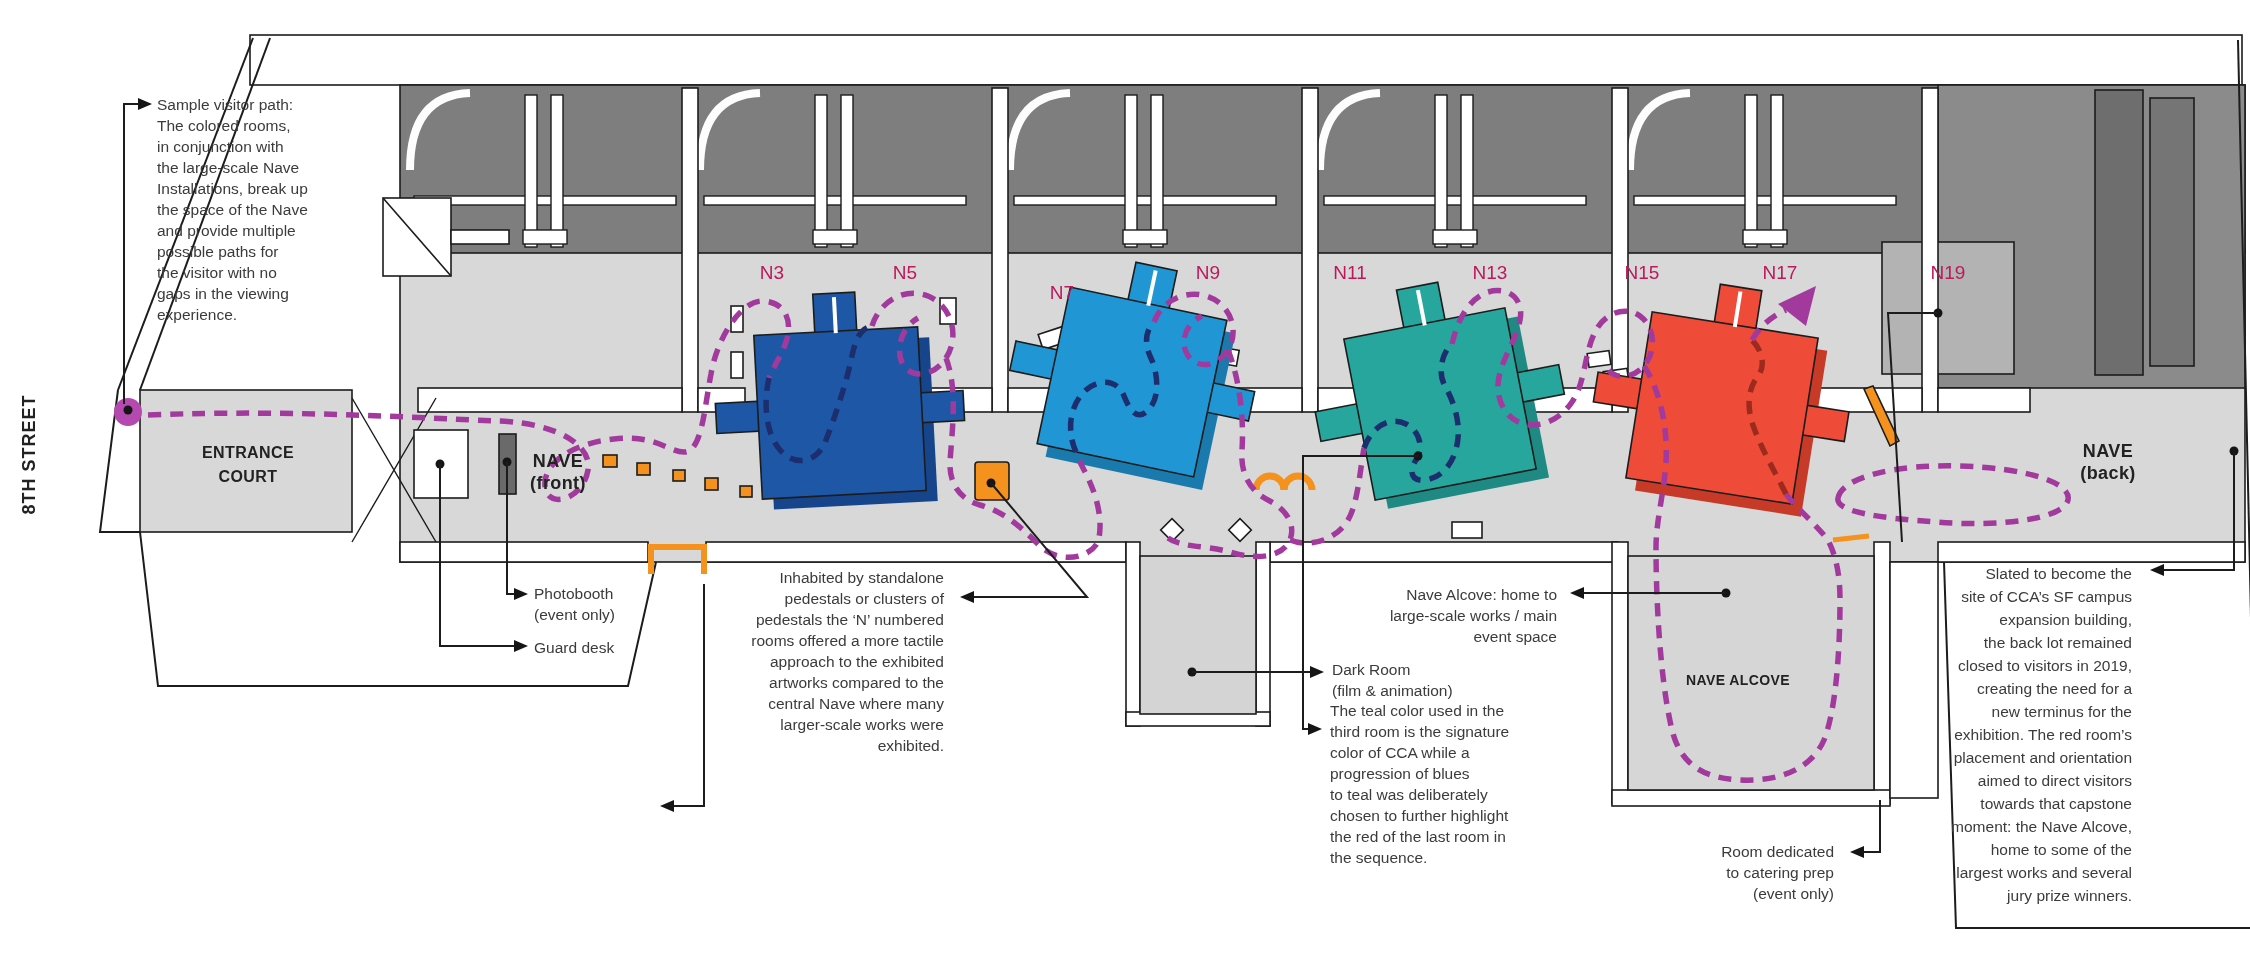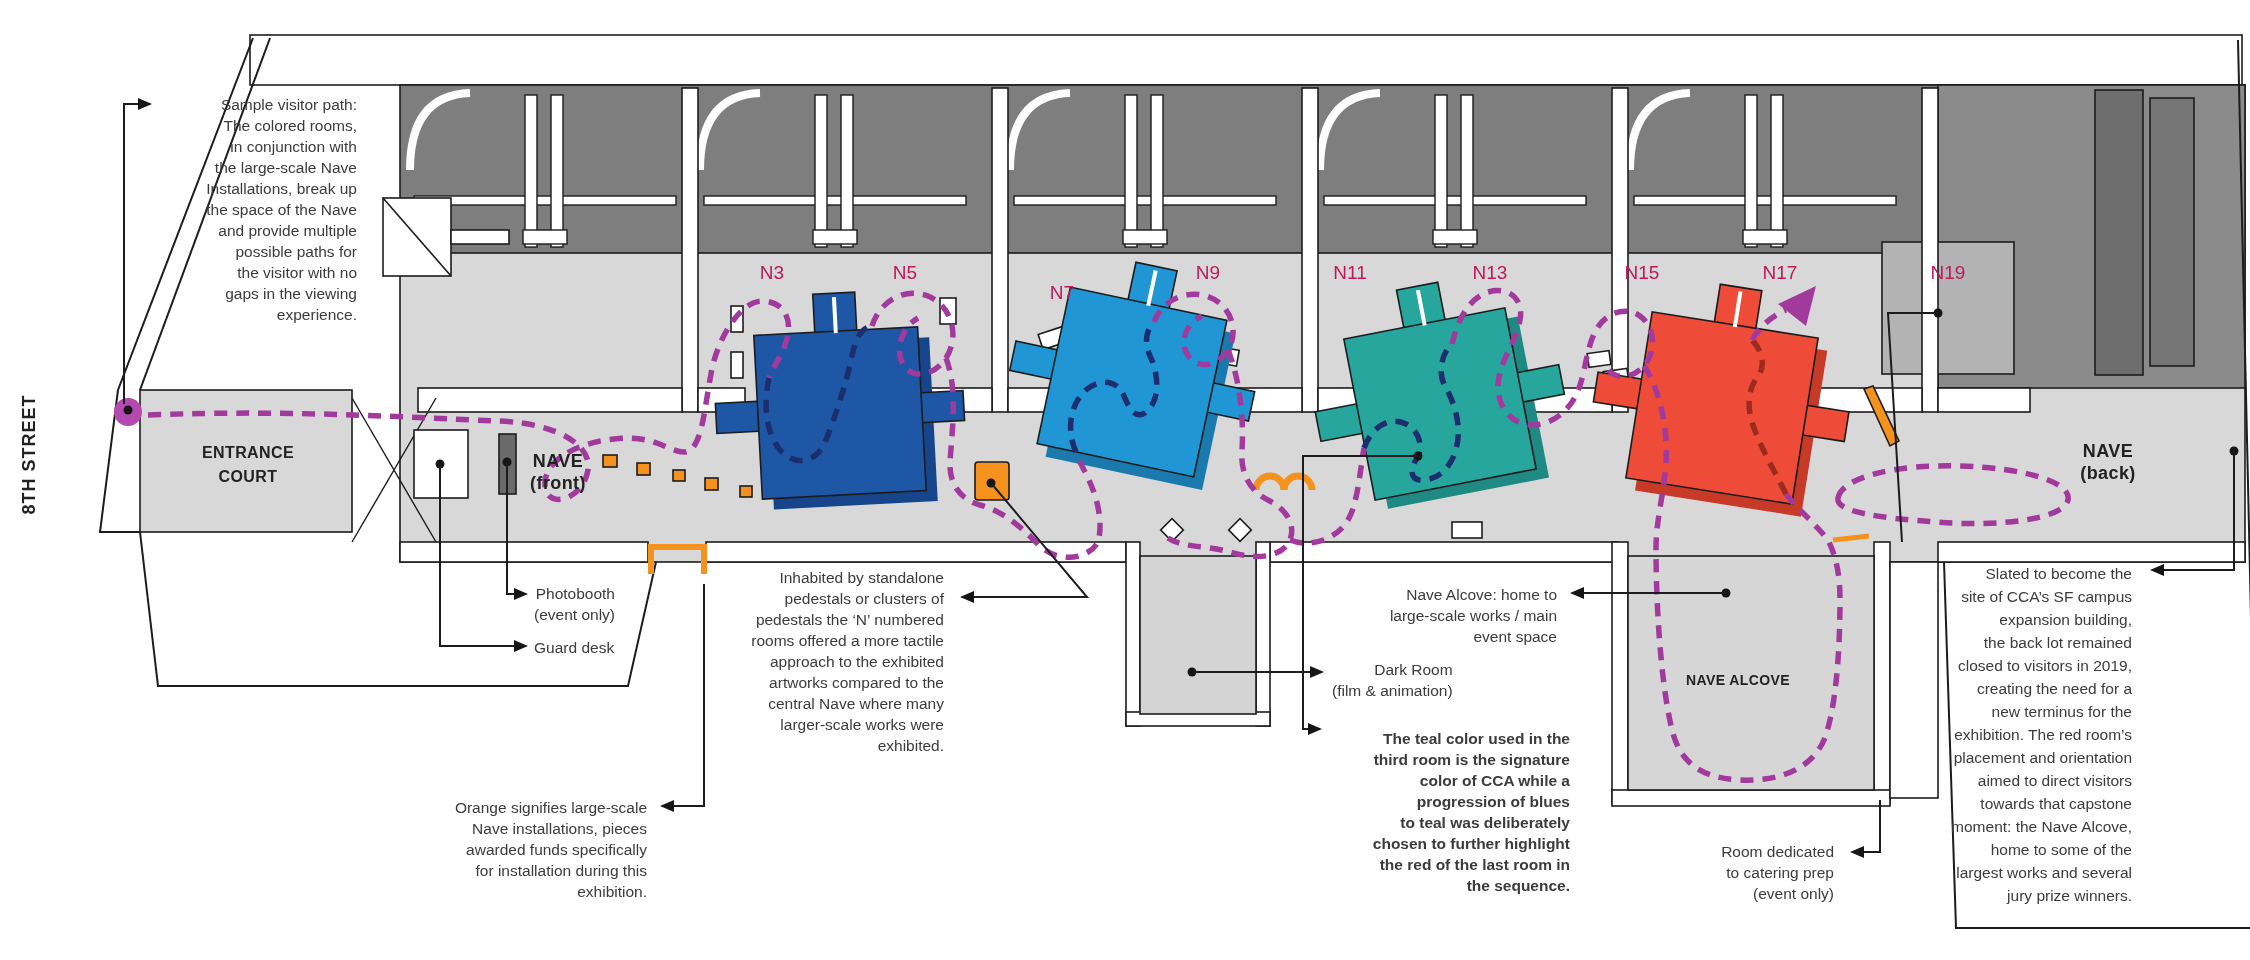--- a/index.html
+++ b/index.html
@@ -1,31 +1,31 @@
 <!DOCTYPE html>
 <html style="--c-path: #A23A9E; --c-path_on_blue: #1D2E6E; --c-path_on_red: #9C2B1E; --c-navy: #1D57A5; --c-navy_dark: #16458B; --c-blue: #2196D4; --c-blue_dark: #1A7AAE; --c-teal: #27A69E; --c-teal_dark: #1E8A83; --c-red: #EE4C38; --c-red_dark: #C73A28; --c-orange: #F5921E; --c-magenta_dot: #B44AB0; --c-dark_gray: #7E7E7E; --c-mid_gray: #8B8B8B; --c-n19_gray: #B3B3B3; --c-light_gray: #D8D8D8; --c-line: #1C1C1C;"><head>
 <meta charset="utf-8">
 <style>
   html,body{margin:0;padding:0;background:#fff;}
   #canvas{position:relative;width:2250px;height:960px;background:#ffffff;
           font-family:"Liberation Sans",sans-serif;overflow:hidden;color:#3a3a3a;}
   #plan{position:absolute;left:0;top:0;}
-  .ann{position:absolute;font-size:15.5px;line-height:21px;color:#3b3b3b;text-align:right;}
+  .ann{position:absolute;font-size:15.5px;line-height:21px;color:#3b3b3b;}
   .ra{text-align:right;}
   .tl{white-space:nowrap;}
   .arealabel{position:absolute;font-weight:600;color:#222;letter-spacing:.4px;text-align:center;}
   .rlabel{position:absolute;font-size:19px;color:#be185d;text-align:center;width:56px;margin-left:-28px;}
   #ann-sample{left:157px;top:94px;width:200px;}
   #ann-photobooth{left:534px;top:583px;}
   #ann-guard{left:534px;top:637px;}
   #ann-orange{left:421px;top:797px;width:226px;}
   #ann-inhabited{left:710px;top:567px;width:234px;}
   #ann-navealcove{left:1353px;top:584px;width:204px;}
   #ann-darkroom{left:1332px;top:659px;}
-  #ann-teal{left:1330px;top:728px;width:240px;font-weight:bold;}
+  #ann-teal{left:1330px;top:700px;width:240px;}
   #ann-catering{left:1690px;top:841px;width:144px;}
   #ann-slated{left:1908px;top:562px;width:224px;line-height:23px;}
   #lbl-court{left:163px;top:441px;width:170px;font-size:16px;line-height:24px;}
   #lbl-navefront{left:518px;top:450px;width:80px;font-size:18px;line-height:22px;}
   #lbl-naveback{left:2058px;top:440px;width:100px;font-size:18px;line-height:22px;}
   #lbl-alcove{left:1653px;top:672px;width:170px;font-size:14px;}
   #lbl-street{left:-36px;top:444px;width:130px;font-size:18px;transform:rotate(-90deg);letter-spacing:1px;}
   
   .lg{fill:var(--c-light_gray);}
   .dg{fill:var(--c-dark_gray);}
@@ -293,27 +293,20 @@
       <div class="tl">gaps in the viewing</div>
       <div class="tl">experience.</div>
     </div>
 <div class="ann" id="ann-photobooth">
       <div class="tl">Photobooth</div>
       <div class="tl">(event only)</div>
     </div>
 <div class="ann" id="ann-guard">
       <div class="tl">Guard desk</div>
     </div>
-<div class="ann ra" id="ann-orange">
-      <div class="tl">Orange signifies large-scale</div>
-      <div class="tl">Nave installations, pieces</div>
-      <div class="tl">awarded funds specifically</div>
-      <div class="tl">for installation during this</div>
-      <div class="tl">exhibition.</div>
-    </div>
 <div class="ann ra" id="ann-inhabited">
       <div class="tl">Inhabited by standalone</div>
       <div class="tl">pedestals or clusters of</div>
       <div class="tl">pedestals the ‘N’ numbered</div>
       <div class="tl">rooms offered a more tactile</div>
       <div class="tl">approach to the exhibited</div>
       <div class="tl">artworks compared to the</div>
       <div class="tl">central Nave where many</div>
       <div class="tl">larger-scale works were</div>
       <div class="tl">exhibited.</div>

